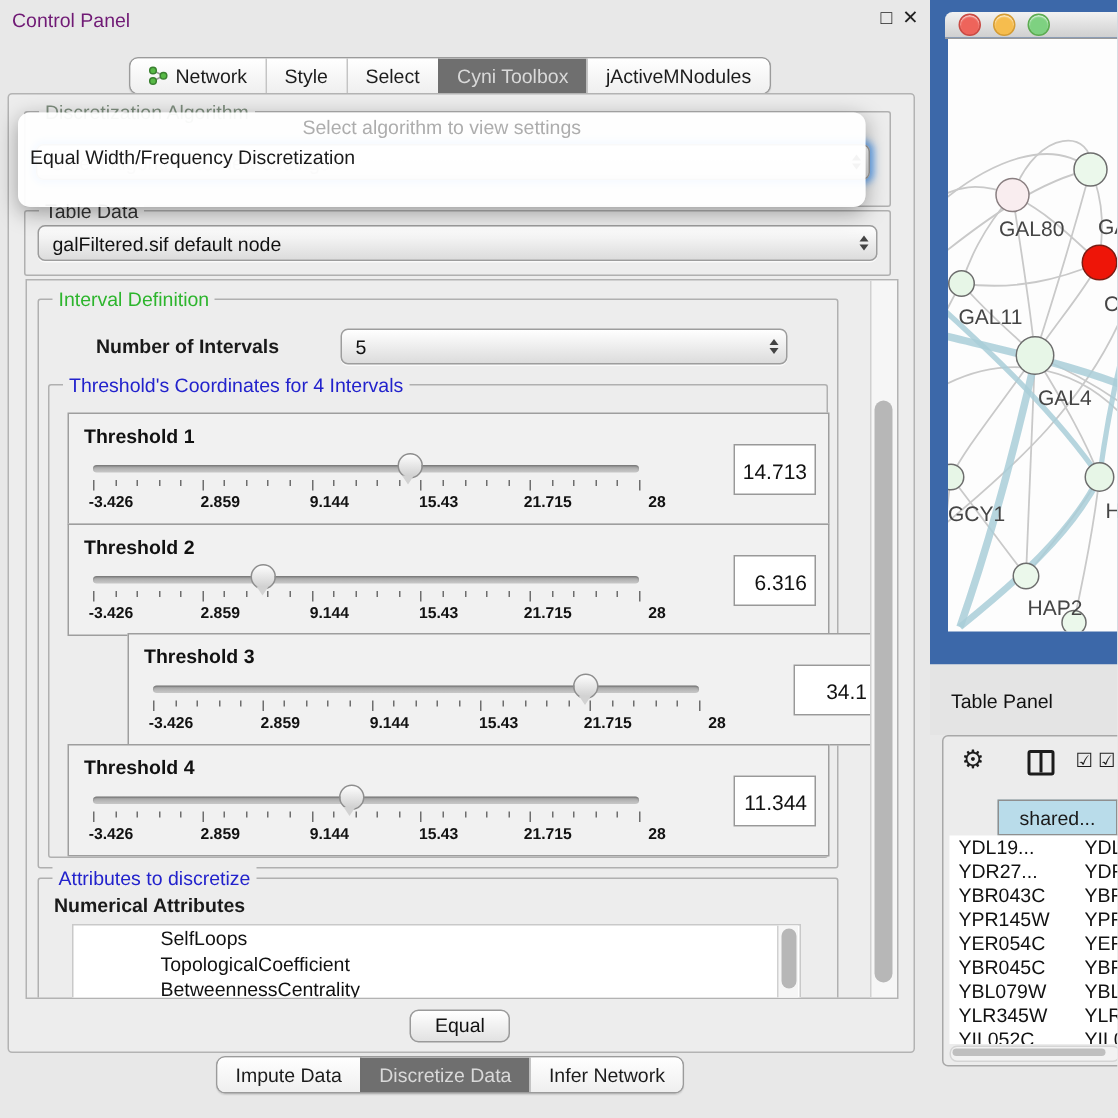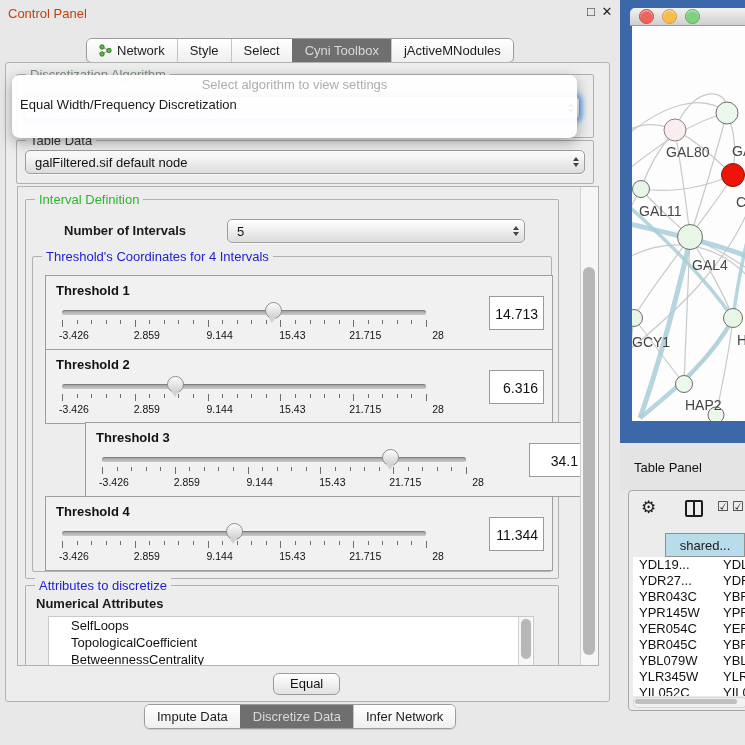--- a/index.html
+++ b/index.html
@@ -1,21 +1,21 @@
 <!DOCTYPE html>
 <html><head>
 <meta charset="utf-8">
 <style>
   html,body{margin:0;padding:0;background:#e8e8e8;font-family:"Liberation Sans","DejaVu Sans",sans-serif;-webkit-font-smoothing:antialiased;}
   #root{position:relative;width:745px;height:745px;overflow:hidden;background:#e8e8e8;font-size:13px;color:#1a1a1a;}
   .abs{position:absolute;}
 
   
   #cp-titlebar{left:0;top:0;width:613px;height:26px;}
-  #cp-title{left:8px;top:6px;font-size:13px;color:#c2410c;}
+  #cp-title{left:8px;top:6px;font-size:13px;color:#701a75;}
   .win-btn{top:5px;width:14px;height:14px;font-size:13px;color:#222;text-align:center;line-height:14px;cursor:default;}
   #content-panel{left:5px;top:62px;width:603px;height:638px;background:#ededed;border:1px solid #b3b3b3;border-radius:3px;}
 
   
   .seg{display:flex;height:23px;border:1px solid #9b9b9b;border-radius:6px;background:#fff;overflow:hidden;box-shadow:0 1px 1px rgba(0,0,0,.12);}
   .seg-item{display:flex;align-items:center;gap:5px;padding:0 12px;font-size:13px;color:#1c1c1c;background:linear-gradient(#ffffff,#efefef);border-left:1px solid #c4c4c4;white-space:nowrap;cursor:default;}
   .seg-item:first-child{border-left:none;}
   .seg-item.selected{background:#6f6f6f;color:#d9d9d9;border-left-color:#6f6f6f;}
 
   
@@ -46,26 +46,26 @@
 
   
   .thr-box{position:absolute;left:12px;width:506px;height:73px;background:#f1f1f1;border:1px solid #9e9e9e;}
   .thr-label{position:absolute;left:10px;top:7px;font-weight:bold;font-size:13px;color:#111;}
   .thr-track{position:absolute;left:16px;top:34px;width:364px;height:5px;border-radius:3px;background:linear-gradient(#9e9e9e,#c9c9c9);box-shadow:inset 0 1px 1px rgba(0,0,0,.25);}
   .thr-thumb{position:absolute;top:26px;width:15px;height:15px;margin-left:-7.5px;background:linear-gradient(#fdfdfd,#cfcfcf);border:1px solid #8e8e8e;border-radius:50%;z-index:2;}
   .thr-thumb::after{content:"";position:absolute;left:2.5px;bottom:-5px;width:0;height:0;border-left:4.5px solid transparent;border-right:4.5px solid transparent;border-top:6px solid #d2d2d2;}
   .tick{position:absolute;top:44px;width:1px;background:#6e6e6e;}
   .tick.minor{height:4px;}
   .tick.major{height:7px;}
-  .tick-label{position:absolute;top:53px;transform:translateX(-50%);font-size:10.5px;font-weight:normal;color:#111;white-space:nowrap;padding-left:24px;}
+  .tick-label{position:absolute;top:53px;transform:translateX(-50%);font-size:10.5px;font-weight:bold;color:#111;white-space:nowrap;padding-left:24px;}
   .thr-value{position:absolute;left:443px;top:20px;width:55px;height:34px;background:#fff;border:1px solid #999;font-size:14px;color:#111;text-align:right;line-height:34px;padding-right:5px;box-sizing:border-box;}
 
   
   #attr-list{position:absolute;background:#fff;border:1px solid #c9c9c9;overflow:hidden;}
-  .attr-item{height:17px;line-height:17px;padding-left:22px;font-size:13px;color:#111;white-space:nowrap;cursor:default;}
+  .attr-item{height:17px;line-height:17px;padding-left:22px;font-size:13px;color:#111;white-space:nowrap;cursor:default;margin-left:36px;}
 
   .push-btn{position:absolute;height:22px;padding:0 16px;background:linear-gradient(#ffffff,#e2e2e2);border:1px solid #9a9a9a;border-radius:6px;font-size:13px;color:#111;line-height:20px;cursor:default;}
 
   
   #net-frame{left:620px;top:0;width:125px;height:443px;background:#3c68a9;}
   #net-titlebar{left:630px;top:8px;width:115px;height:18px;background:linear-gradient(#f2f2f2,#cfcfcf);border-bottom:1px solid #9a9a9a;border-top-left-radius:5px;display:flex;align-items:center;gap:8px;padding-left:9px;box-sizing:border-box;}
   .light{width:13px;height:13px;border-radius:50%;box-shadow:inset 0 1px 1px rgba(255,255,255,.7);cursor:default;}
   #net-canvas{left:632px;top:26px;width:113px;height:395px;background:#fdfdfd;overflow:hidden;}
 
   #tp-header{left:620px;top:443px;width:125px;height:47px;background:#e4e4e4;}

